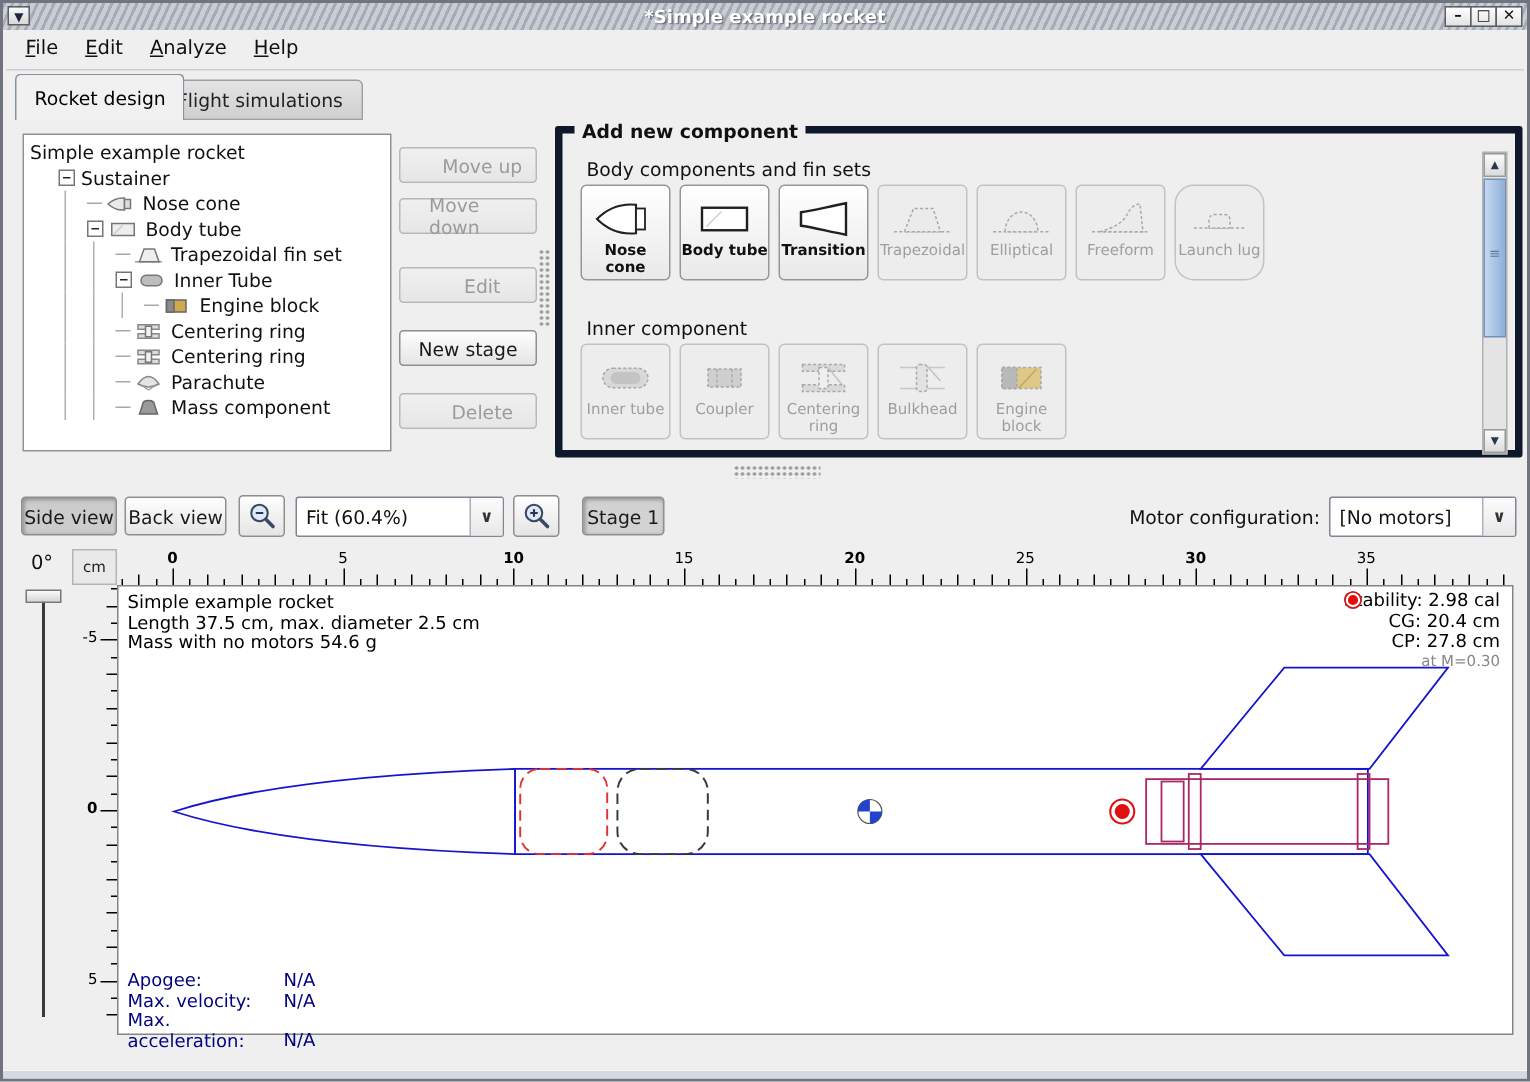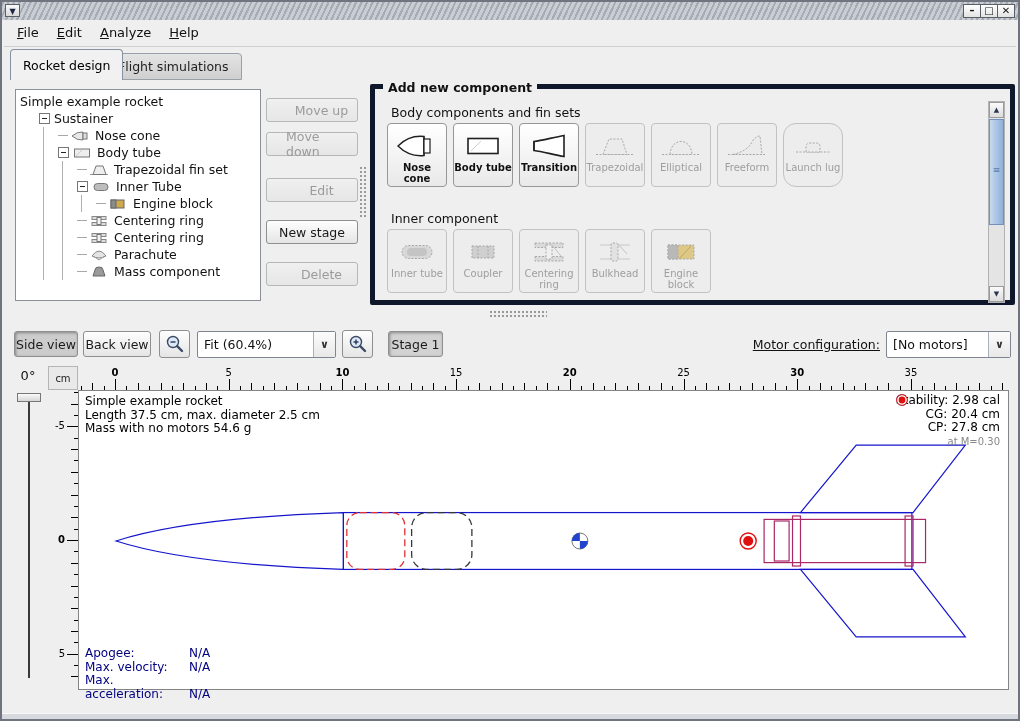--- a/index.html
+++ b/index.html
@@ -63,21 +63,21 @@
   
   .vsb{position:absolute;right:5px;top:12px;width:17px;height:202px;background:#e4e4e4;
     border:1px solid #b2b2b2;box-sizing:border-box;}
   .vsb-btn{position:absolute;left:0;right:0;height:16px;background:linear-gradient(#fbfbfb,#dcdcdc);
     border:1px solid #9a9a9a;box-sizing:border-box;font-size:7px;text-align:center;line-height:15px;color:#2a3550;}
   .vsb-btn.up{top:0;} .vsb-btn.down{bottom:0;}
   .vsb-thumb{position:absolute;left:0;right:0;top:17px;height:106px;
     background:linear-gradient(90deg,#c7d9f0,#8fb0d8);border:1px solid #7391ba;box-sizing:border-box;
     color:#5a7aa5;font-size:9px;text-align:center;line-height:100px;}
   
-  .label{position:absolute;font-size:12.5px;color:#111;text-decoration:underline;}
+  .label{position:absolute;font-size:12.5px;color:#111;}
   .combo{position:absolute;box-sizing:border-box;background:#fff;border:1px solid #808691;border-radius:2px;
     display:flex;align-items:center;}
   .combo-val{flex:1;font-size:12.5px;color:#111;padding-left:6px;white-space:nowrap;overflow:hidden;}
   .combo-arrow{width:21px;align-self:stretch;border-left:1px solid #aab0ba;background:linear-gradient(#fcfcfc,#e8e8e8);
     display:flex;align-items:center;justify-content:center;font-size:11px;font-weight:bold;color:#333;}
   .iconbtn{padding:0;}
   
   .rotlabel{position:absolute;left:12px;top:366px;width:28px;text-align:center;font-size:13px;color:#111;}
   .slider-track{position:absolute;left:26px;top:399px;width:2px;height:277px;background:#3a3a3a;}
   .slider-thumb{position:absolute;left:15px;top:391px;width:24px;height:9px;background:linear-gradient(#fafafa,#d6d6d6);
@@ -105,20 +105,21 @@
     display:flex;align-items:center;gap:18px;padding-left:60px;font-size:10.5px;font-weight:bold;color:#000;}
   .bottomstrip{position:absolute;left:0;right:0;bottom:0;height:5px;background:#d6d9de;border-top:1px solid #f7f7f7;}
 </style>
 </head>
 <body>
 
 <div class="window">
 
   <div class="titlebar">
     <div class="wicon">▼</div>
+    <div class="wtitle">*Simple example rocket</div>
     <div class="winbtns">
       <div class="wbtn">–</div>
       <div class="wbtn">□</div>
       <div class="wbtn">✕</div>
     </div>
   </div>
 
   <div class="menubar" id="menubar">
       <div class="menu-item"><span class="mn">F</span>ile</div>
       <div class="menu-item"><span class="mn">E</span>dit</div>

